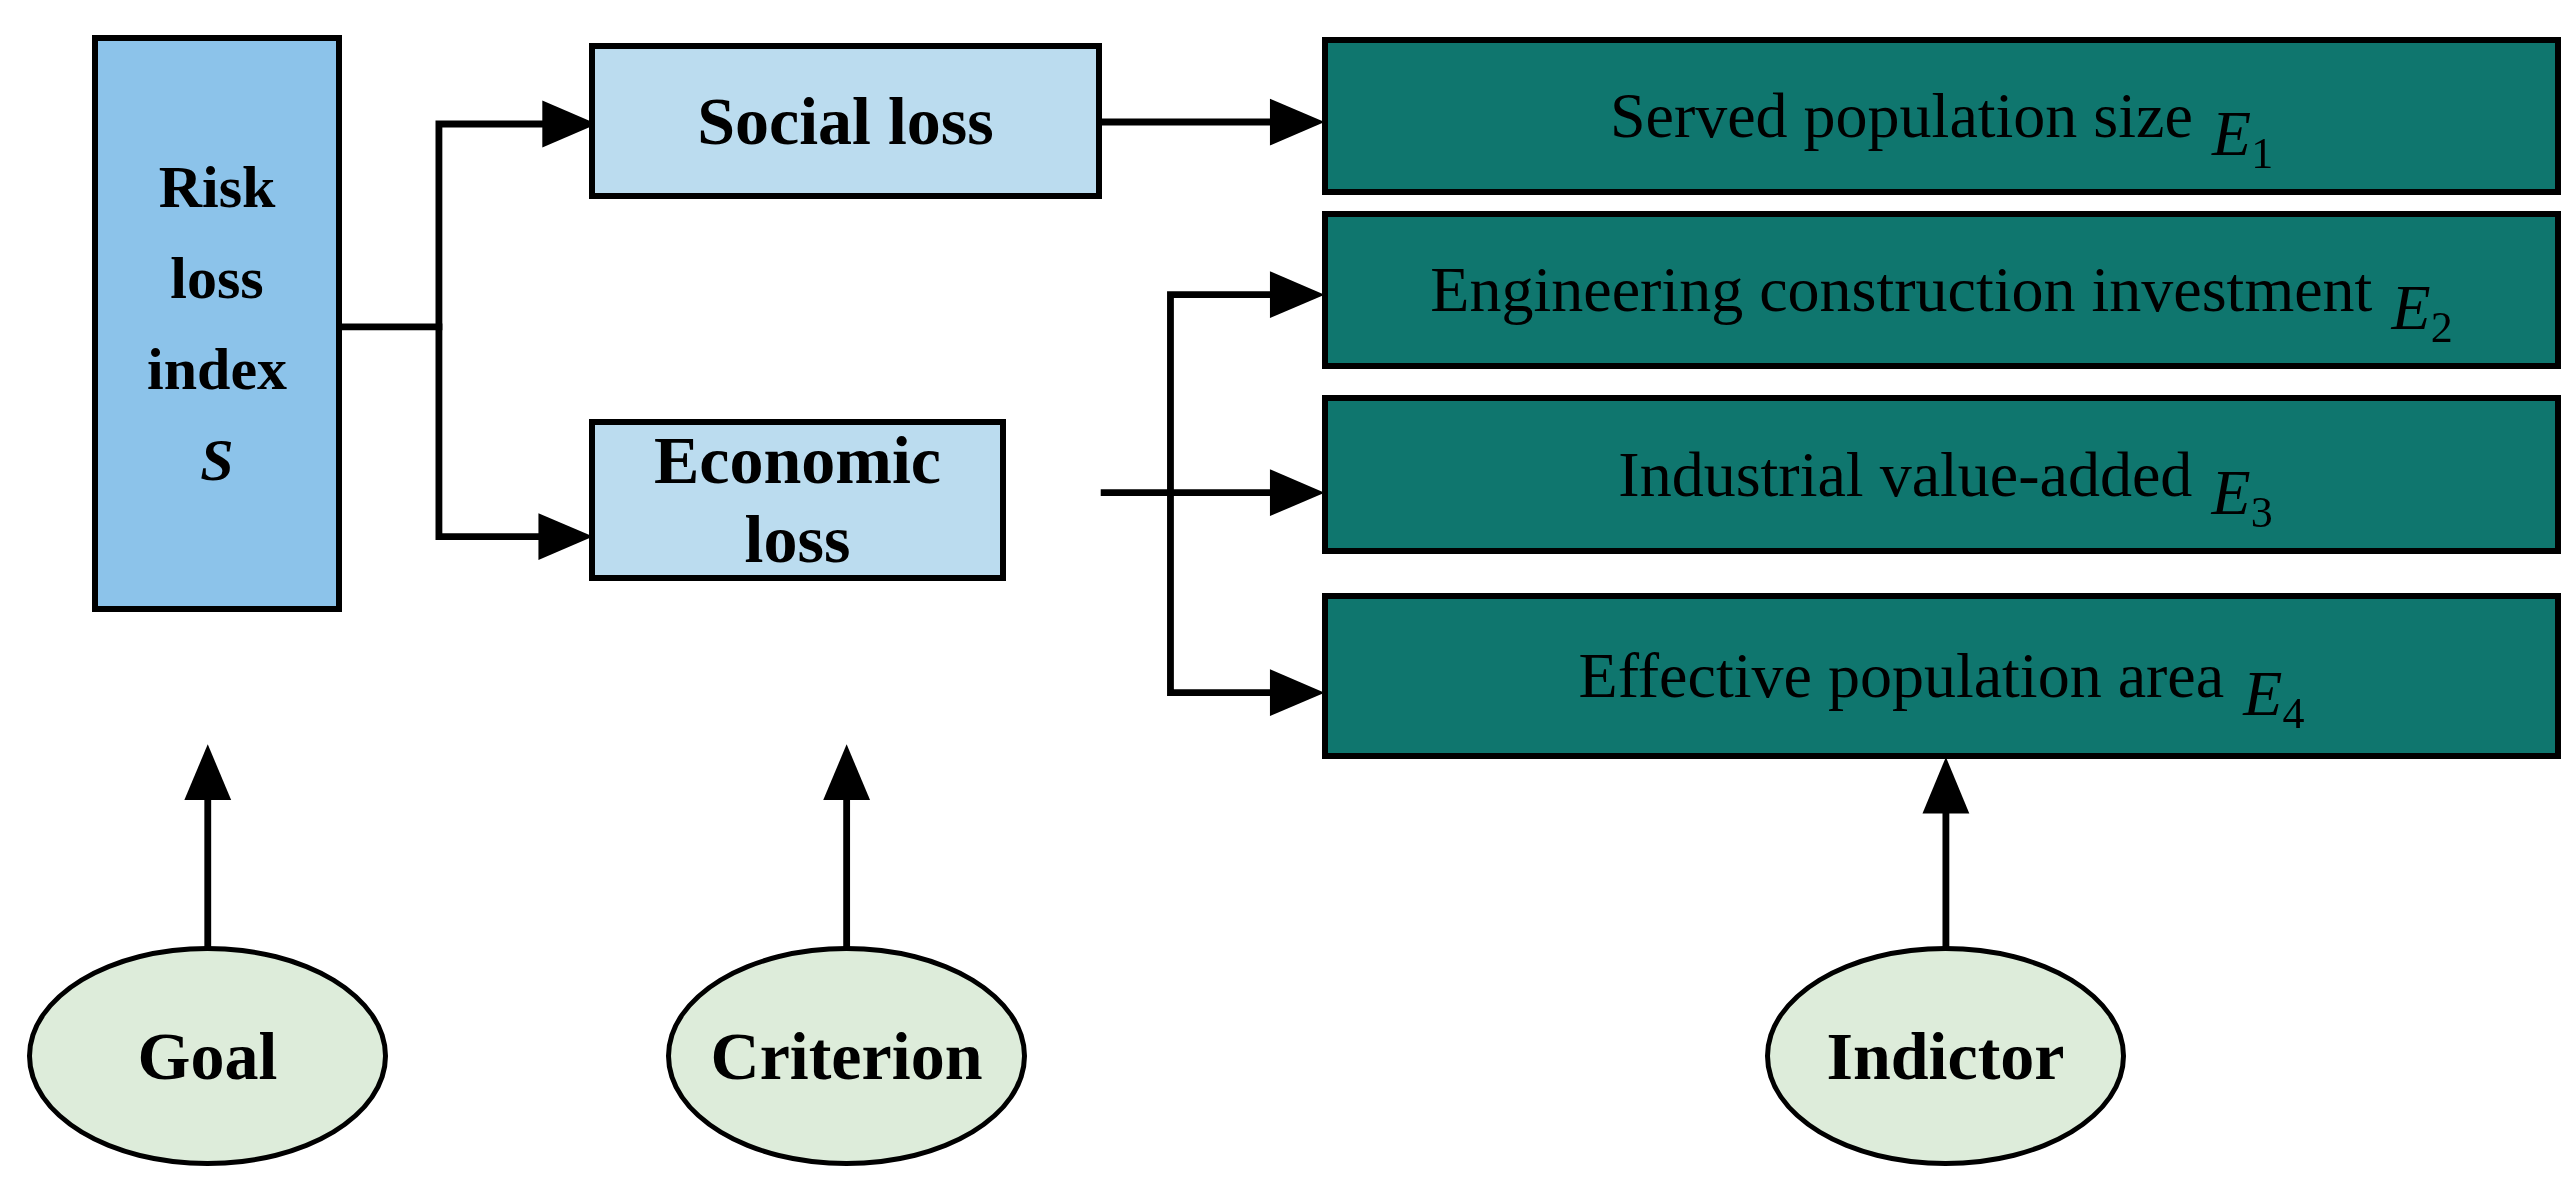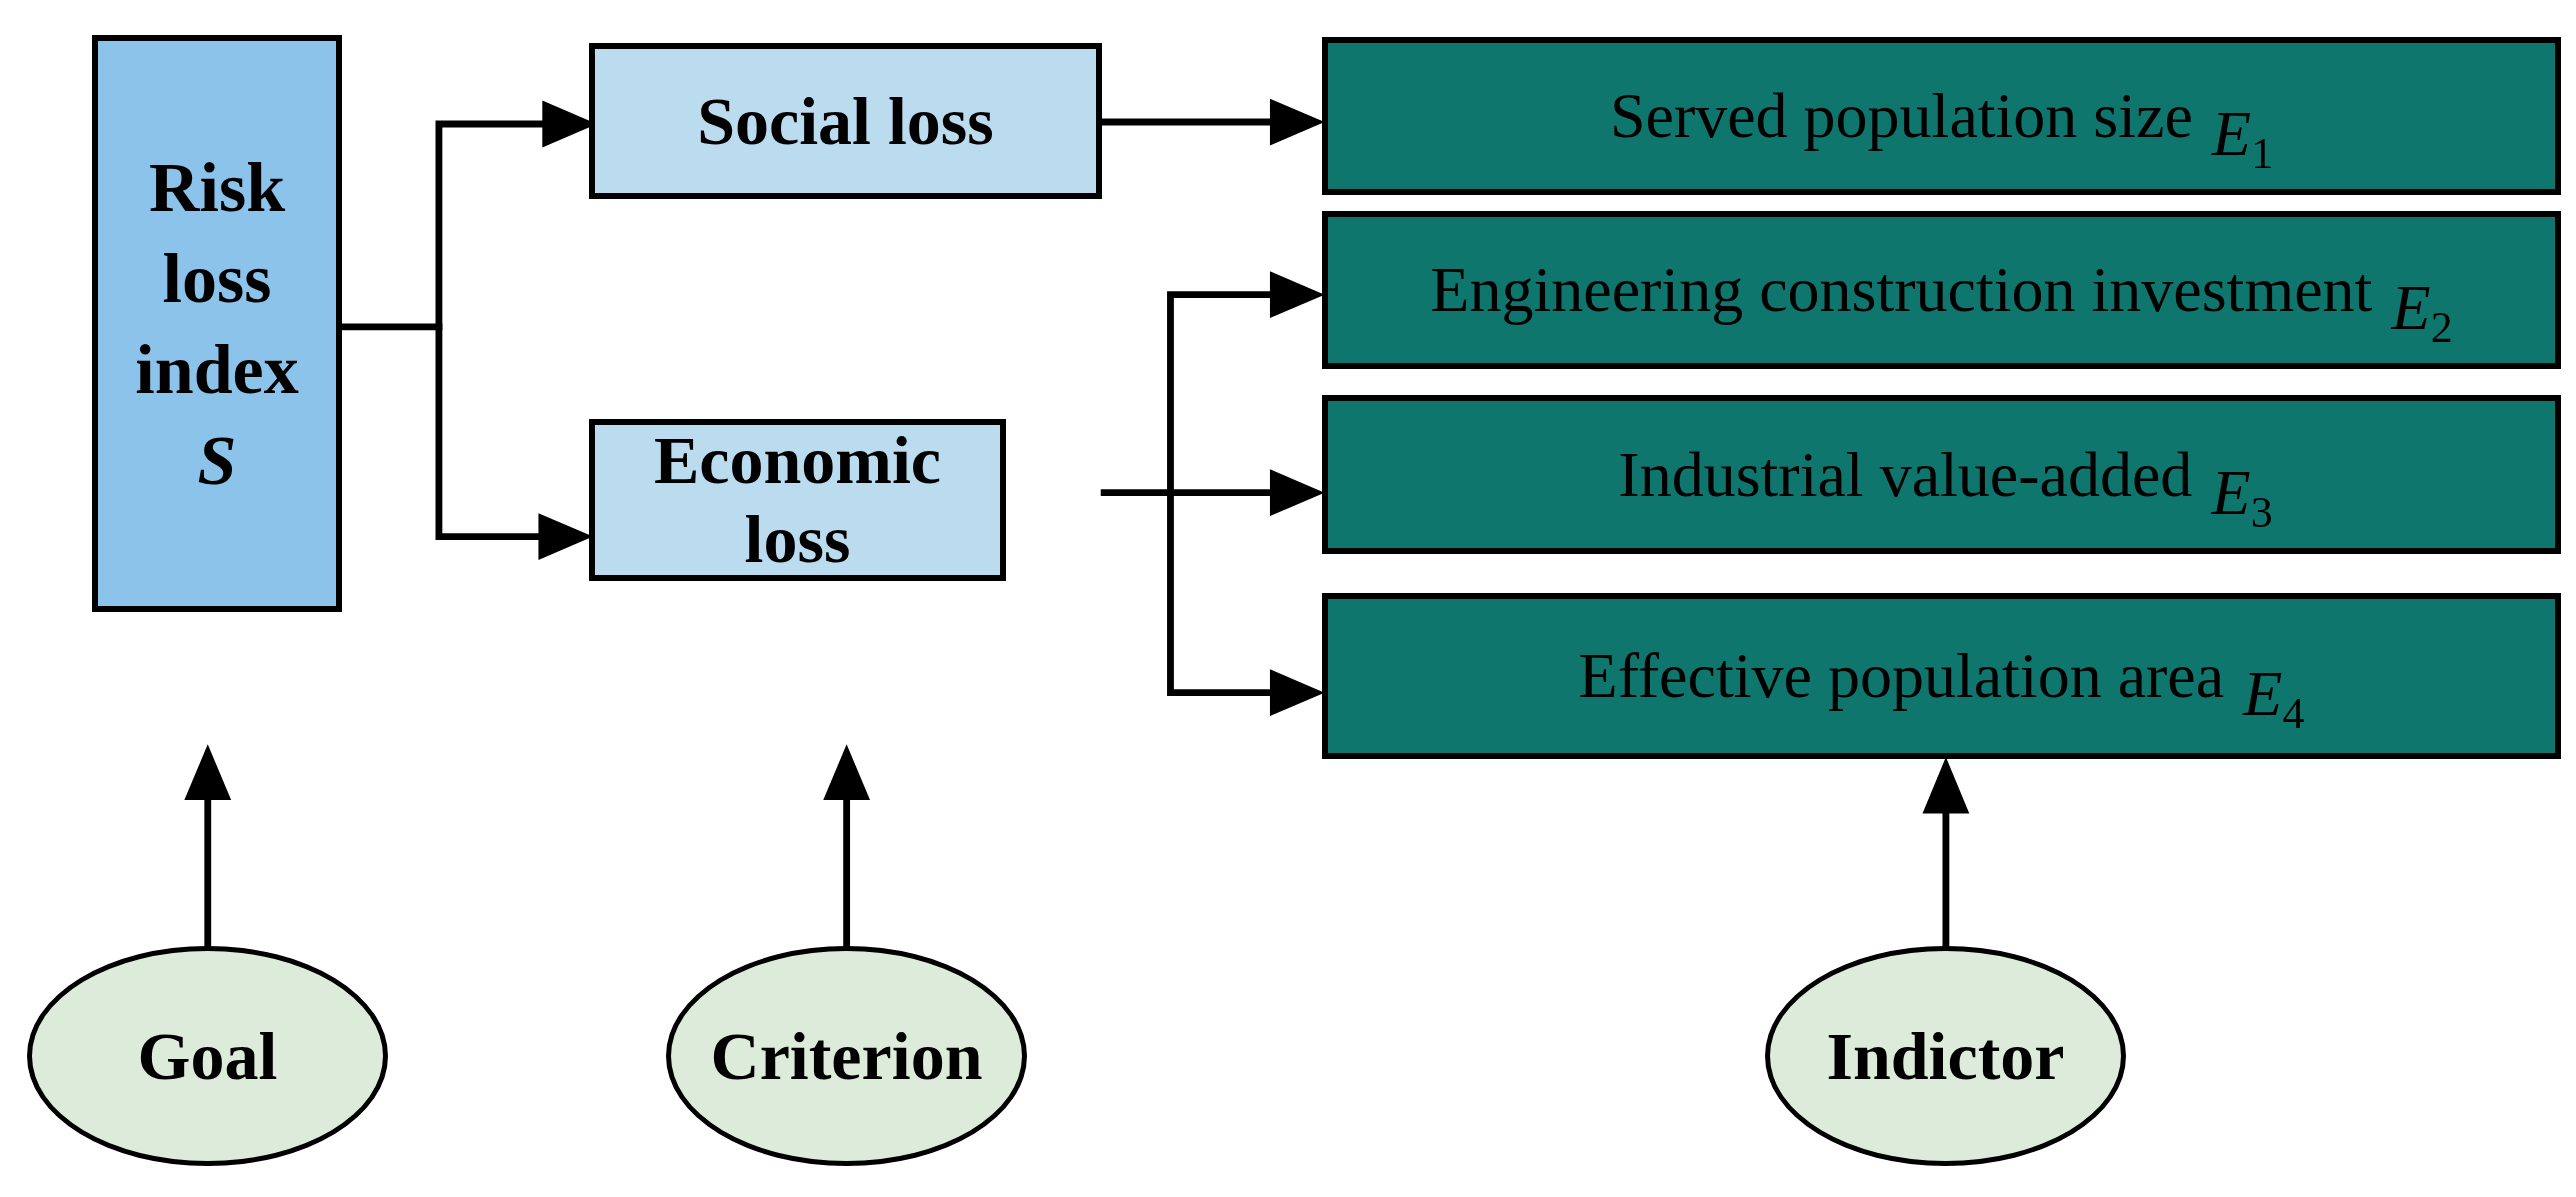--- a/index.html
+++ b/index.html
@@ -37,21 +37,21 @@
     text-align: center;
     border: 6.8px solid #000000;
   }
 
   
   .risk-box {
     left: 92px; top: 35px; width: 250px; height: 577px;
     background: #8CC3EA;
     flex-direction: column;
     font-weight: bold;
-    font-size: 70px;
+    font-size: 60px;
     line-height: 91px;
   }
   .risk-box .sym { font-style: italic; }
 
   
   .crit-box {
     background: #BBDCEF;
     font-weight: bold;
     font-size: 68px;
   }

